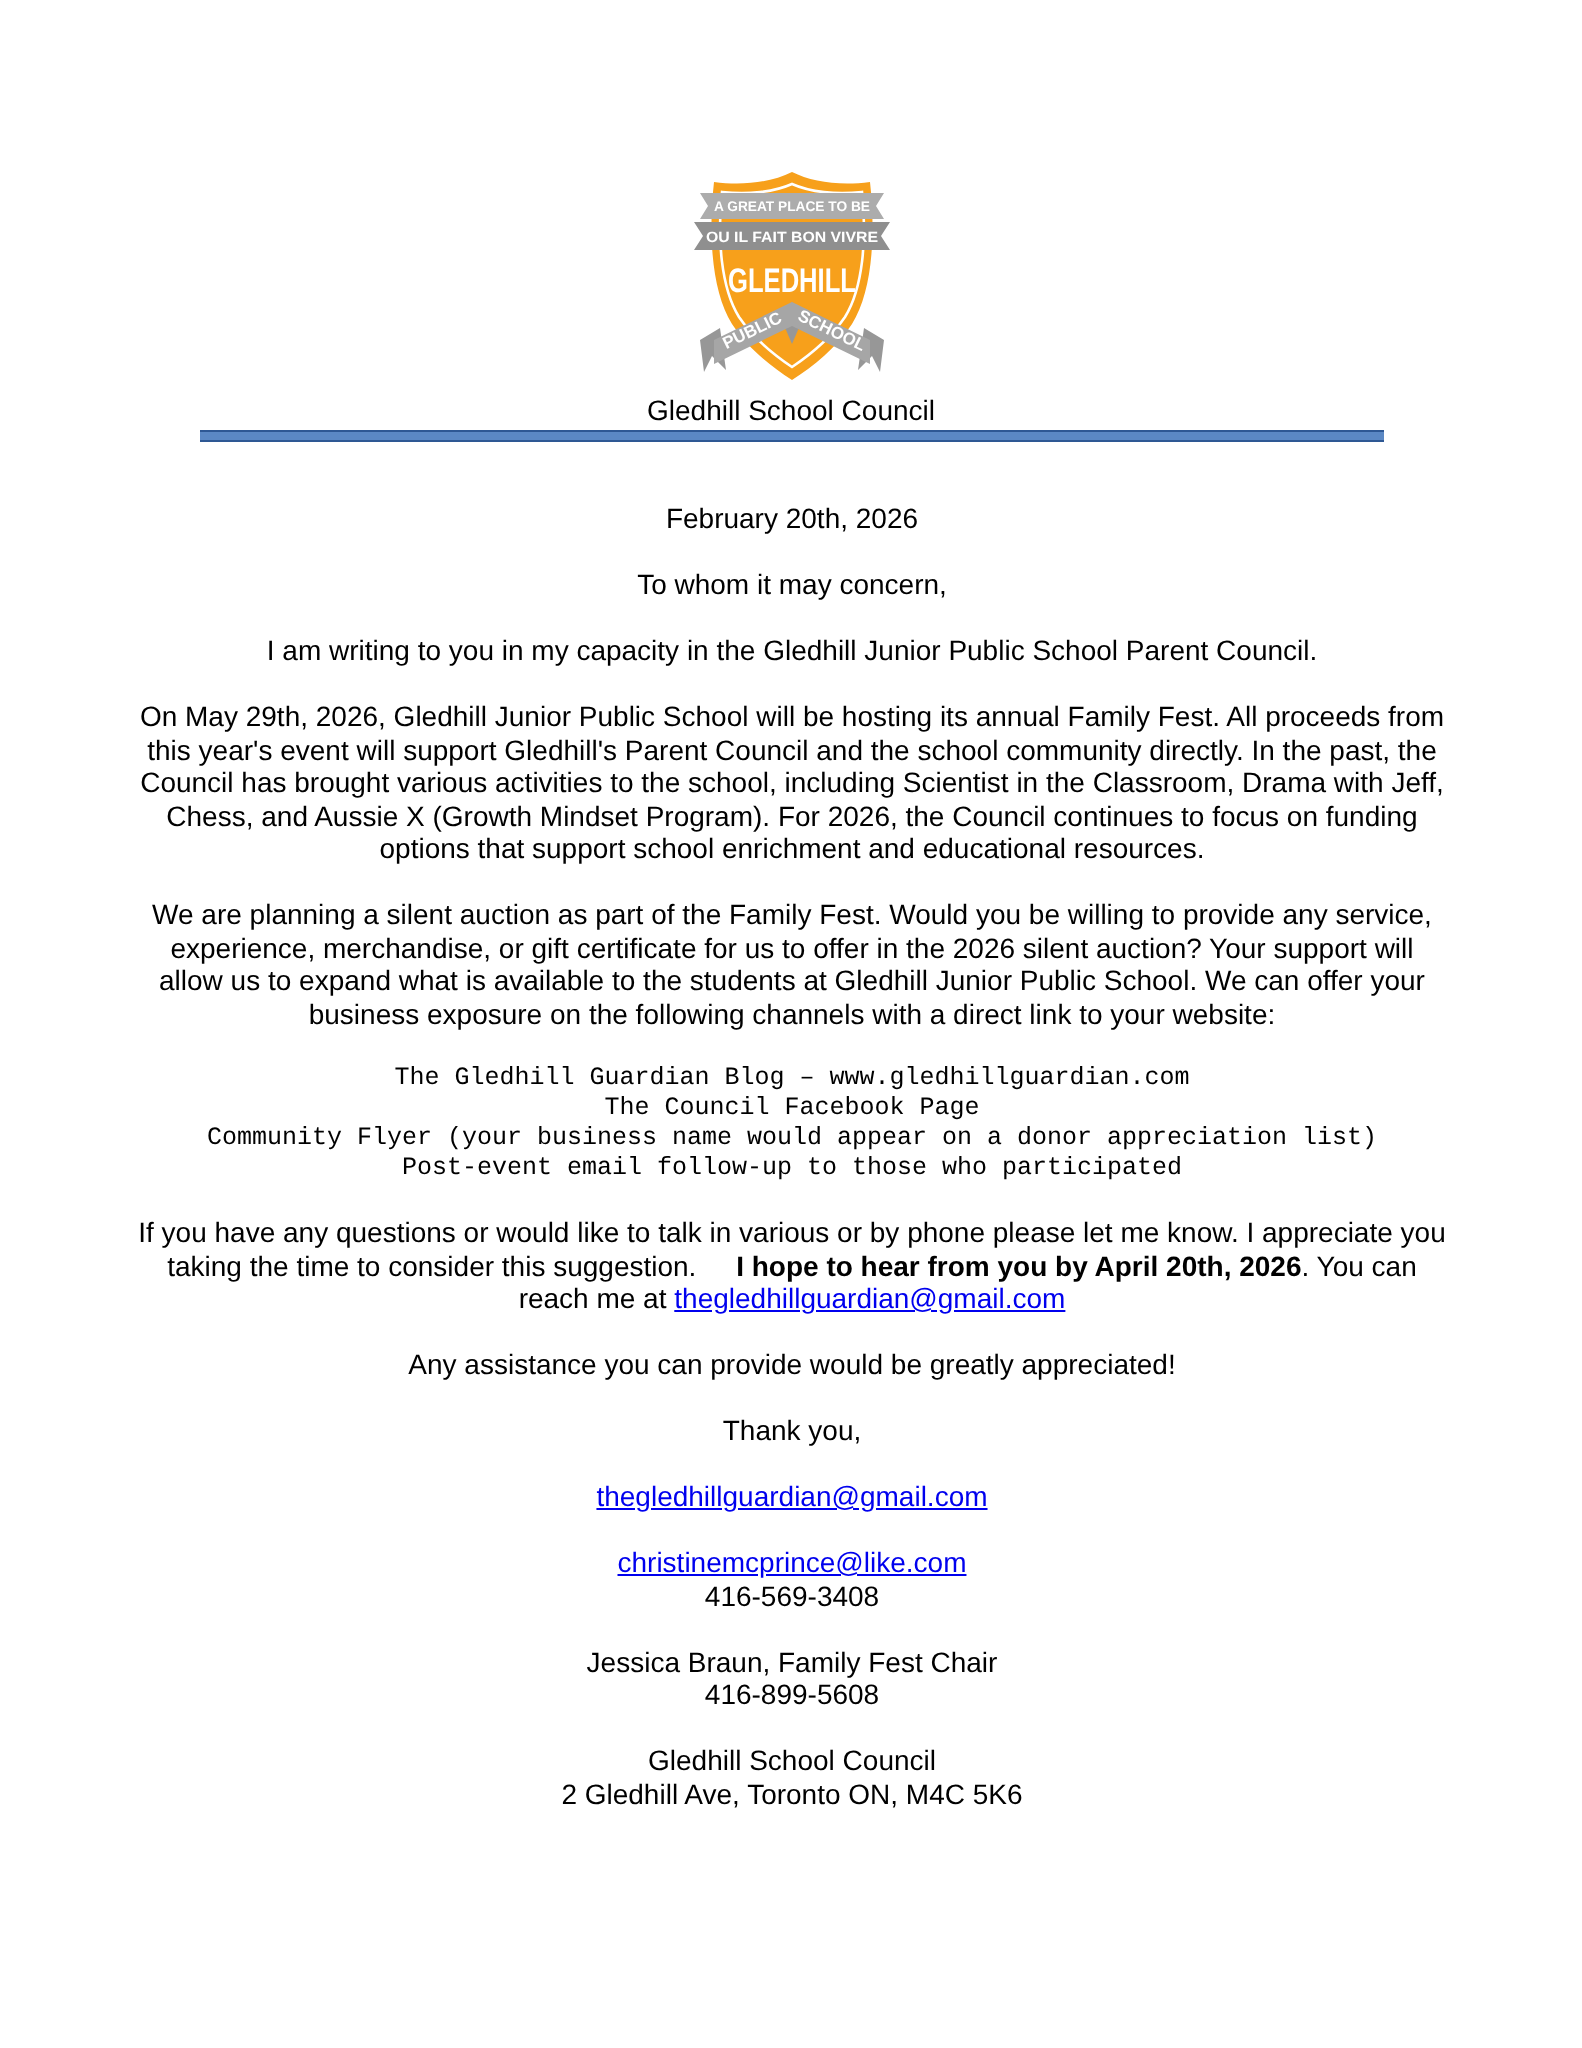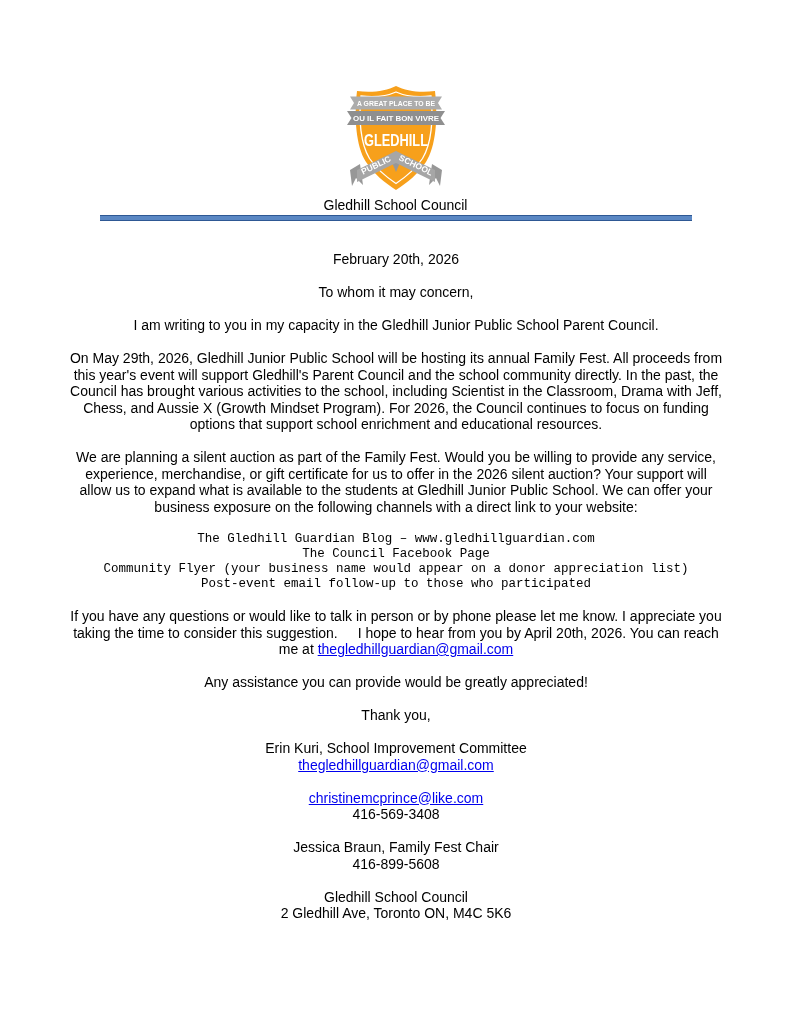--- a/index.html
+++ b/index.html
@@ -23,21 +23,21 @@
     border-bottom:1px solid #2E5894;
   }
   .letter {
     margin:30px 0 0 69px;
     width:654px;
     font-size:14px;
     line-height:16.5px;
   }
   .block { margin:0 0 16.5px 0;text-align:center; }
   .block.small { font-size:12.5px; line-height:15px;font-family:Liberation Mono, monospace; }
-  .seg-bold { font-weight:normal;padding-left:16px; }
+  .seg-bold { font-weight:bold;padding-left:16px; }
   a.link { color:#0000EE; cursor:pointer; }
   svg text { font-family:"Liberation Sans", sans-serif; }
 </style>
 </head>
 <body>
 
 <div class="page">
 
   <div class="header">
 
@@ -87,30 +87,29 @@
       <div class="block">
         <div><span>We are planning a silent auction as part of the Family Fest. Would you be willing to provide any service, experience, merchandise, or gift certificate for us to offer in the 2026 silent auction? Your support will allow us to expand what is available to the students at Gledhill Junior Public School. We can offer your business exposure on the following channels with a direct link to your website:</span></div>
       </div>
       <div class="block small">
         <div><span>The Gledhill Guardian Blog – www.gledhillguardian.com</span></div>
         <div><span>The Council Facebook Page</span></div>
         <div><span>Community Flyer (your business name would appear on a donor appreciation list)</span></div>
         <div><span>Post-event email follow-up to those who participated</span></div>
       </div>
       <div class="block">
-        <div><span>If you have any questions or would like to talk in person or by phone please let me know. I appreciate you taking the time to consider this suggestion. </span><span class="seg-bold">I hope to hear from you by April 20th, 2026</span><span>. You can reach me at </span><a class="link" href="#">thegledhillguardian@gmail.com</a></div>
+        <div><span>If you have any questions or would like to talk in various or by phone please let me know. I appreciate you taking the time to consider this suggestion. </span><span class="seg-bold">I hope to hear from you by April 20th, 2026</span><span>. You can reach me at </span><a class="link" href="#">thegledhillguardian@gmail.com</a></div>
       </div>
       <div class="block">
         <div><span>Any assistance you can provide would be greatly appreciated!</span></div>
       </div>
       <div class="block">
         <div><span>Thank you,</span></div>
       </div>
       <div class="block">
-        <div><span>Erin Kuri, School Improvement Committee</span></div>
         <div><a class="link" href="#">thegledhillguardian@gmail.com</a></div>
       </div>
       <div class="block">
         <div><a class="link" href="#">christinemcprince@like.com</a></div>
         <div><span>416-569-3408</span></div>
       </div>
       <div class="block">
         <div><span>Jessica Braun, Family Fest Chair</span></div>
         <div><span>416-899-5608</span></div>
       </div>

